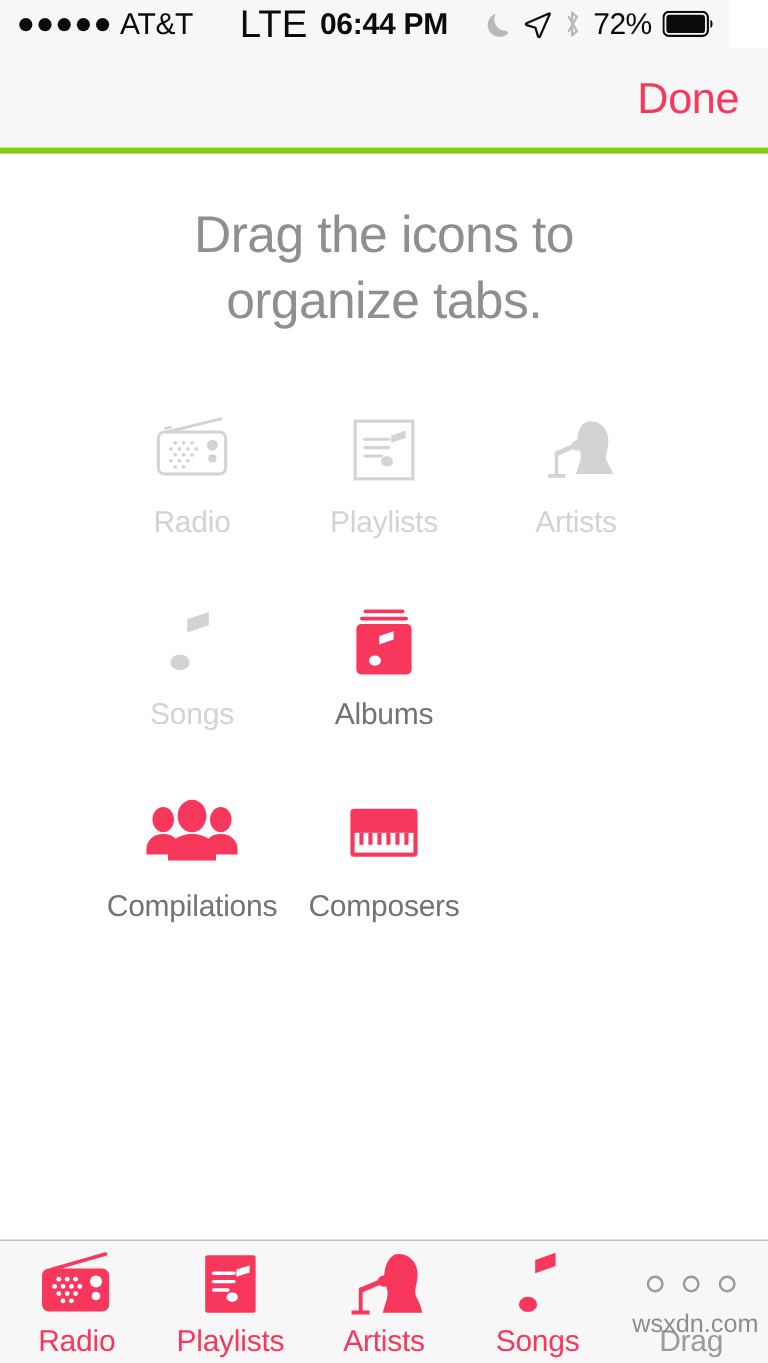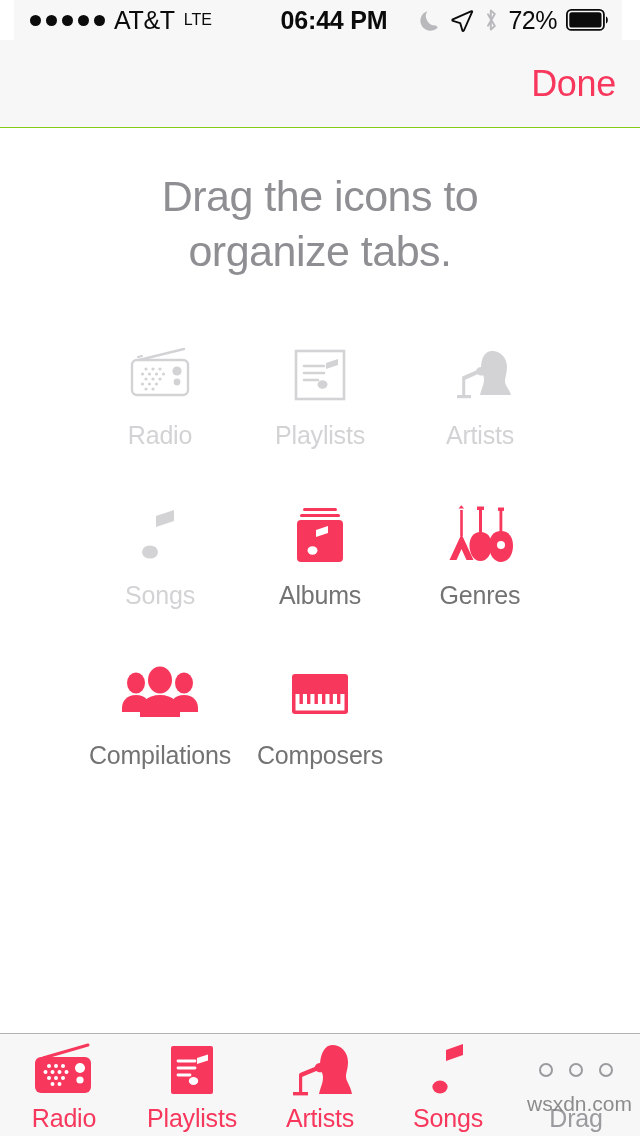--- a/index.html
+++ b/index.html
@@ -7,43 +7,43 @@
     width:640px; height:1136px;
     background:#ffffff;
     font-family:"Liberation Sans", sans-serif;
     -webkit-font-smoothing:antialiased;
     overflow:hidden;
   }
   #screen { position:relative; width:640px; height:1136px; background:#ffffff; }
 
   
   .statusbar{
-    position:absolute; top:0; left:14px; width:608px; height:40px;
+    position:absolute; top:0; left:0; width:608px; height:40px;
     background:#f7f7f7;
     display:flex; align-items:center;
     font-size:25px; color:#0b0b0b;
   }
   .sb-left{ position:absolute; left:16px; display:flex; align-items:center; gap:9px; }
   .dots{ display:flex; gap:5px; align-items:center; }
   .dots i{ width:11px; height:11px; border-radius:50%; background:#0b0b0b; display:block; }
   .carrier{ font-size:25px; letter-spacing:-0.3px; }
-  .lte{ font-size:16px; letter-spacing:0px; }
+  .lte{ font-size:32px; letter-spacing:0px;margin-left:30px; }
   .sb-center{
     position:absolute; left:0; width:640px; text-align:center;
     font-size:25px; font-weight:bold; letter-spacing:-0.2px;
   }
   .sb-right{ position:absolute; right:12px; display:flex; align-items:center; gap:9px; }
   .sb-right svg{ display:block; }
   .batt-pct{ font-size:25px; letter-spacing:-0.5px; }
 
   
   .navbar{
     position:absolute; top:40px; left:0; width:640px; height:88px;
     background:#f7f7f7;
-    border-bottom:1px solid #84cc16;
+    border-bottom:5px solid #84cc16;
   }
   .done-btn{
     position:absolute; right:24px; top:50%; transform:translateY(-50%);
     font-size:36px; color:#f8375c; background:none; border:none;
     font-family:"Liberation Sans", sans-serif; cursor:pointer; letter-spacing:-0.3px;
   }
 
   
   .content{ position:absolute; top:129px; left:0; width:640px; bottom:103px; background:#fff; }
   .headline{
@@ -246,42 +246,20 @@
               <rect x="6" y="16" width="46" height="42" rx="4" ry="4" fill="#f8375c"></rect>
               <g fill="#ffffff">
                 <path d="M25 46V26l12-4v7l-12 4z"></path>
                 <ellipse cx="21.5" cy="46.5" rx="5" ry="4.2"></ellipse>
               </g>
             </svg>
           </span>
           <span class="cap">Albums</span>
         </div>
 
-        <div class="cell active">
-          <span class="glyph">
-            <svg width="72" height="62" viewBox="0 0 72 62">
-              <g fill="#f8375c">
-
-                <rect x="16.2" y="6" width="2.6" height="26"></rect>
-                <path d="M14.5 4.5l2.8-3.2 2.8 3.2z"></path>
-                <path d="M17.5 30 5.5 56h7l5-11 5 11h7z"></path>
-
-                <rect x="35" y="4" width="3" height="26"></rect>
-                <path d="M33 2.5h7v3.5h-7z"></path>
-                <path d="M36.5 28c-7 0-11 5.5-11 13.5S29.5 57 36.5 57s11-7 11-15.5S43.5 28 36.5 28z"></path>
-
-                <rect x="55.5" y="6" width="2.8" height="24"></rect>
-                <path d="M54 3.5h6v3.4h-6z"></path>
-                <path d="M57 27c-7.5 0-12 6-12 14.5S49.5 58 57 58s12-7.5 12-16.5S64.5 27 57 27z"></path>
-              </g>
-              <circle cx="57" cy="41" r="4" fill="#ffffff"></circle>
-            </svg>
-          </span>
-          <span class="cap">Genres</span>
-        </div>
 
       </div>
 
       <div class="grid-row row-offset">
 
         <div class="cell active">
           <span class="glyph">
             <svg width="84" height="58" viewBox="0 0 84 58">
               <g fill="#f8375c">
                 <ellipse cx="18" cy="17" rx="9" ry="10.5"></ellipse>

